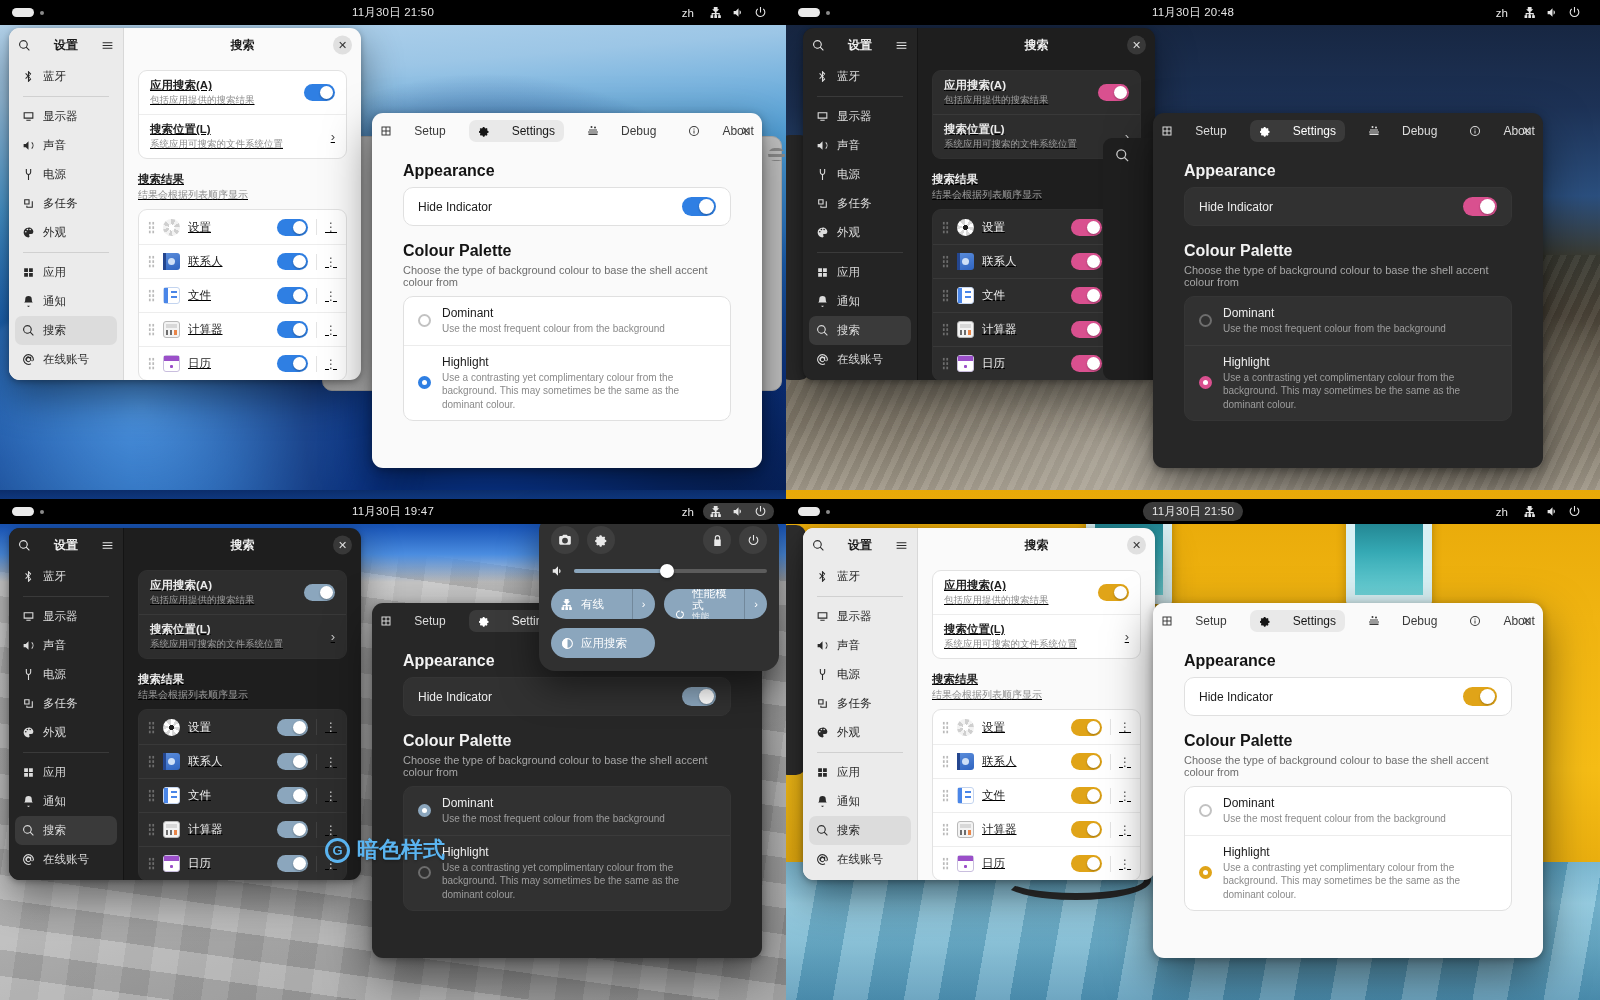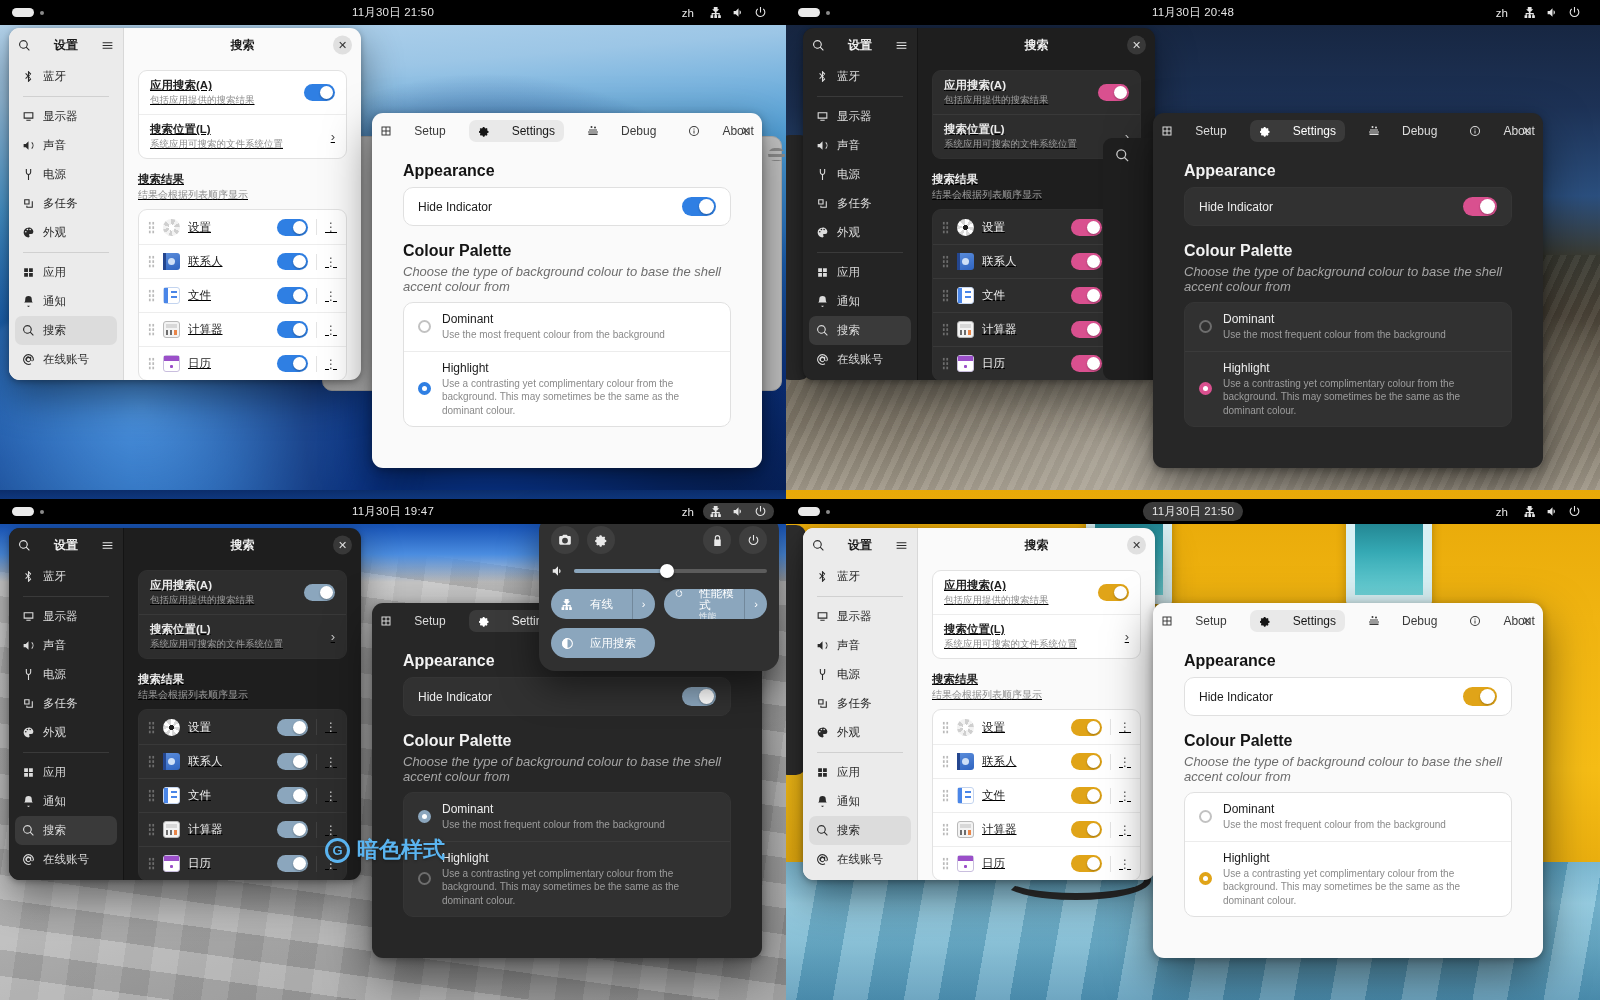--- a/index.html
+++ b/index.html
@@ -219,21 +219,21 @@
   .light .tab.act { background:#e9e9e9; color:#161616; }
   .dark  .tab.act { background:#3a3a3a; color:#ffffff; }
   .pw-close { position:absolute; right:11px; top:50%; transform:translateY(-50%);
               font-size:12px; }
   .light .pw-close { color:#4a4a4a; }
   .dark  .pw-close  { color:#cfcfcf; }
   .pw-body { padding:14px 31px 0; }
   .pw-h { font-size:16px; font-weight:700; margin-bottom:7px; }
   .light .pw-h { color:#141414; }
   .dark  .pw-h  { color:#f2f2f2; }
-  .pw-sub { font-size:13px; margin:-3px 0 8px;font-style:italic; }
+  .pw-sub { font-size:11px; margin:-3px 0 8px; }
   .light .pw-sub { color:#6d6d6d; }
   .dark  .pw-sub  { color:#a6a6a6; }
   .pcard { border-radius:10px; overflow:hidden; margin-bottom:16px; }
   .light .pcard { background:#fff; border:1px solid #e0e0e0; }
   .dark  .pcard { background:#313131; border:1px solid #353535; }
   .prow { display:flex; align-items:center; padding:9px 14px; }
   .light .prow + .prow { border-top:1px solid #ececec; }
   .dark  .prow + .prow { border-top:1px solid #3b3b3b; }
   .prow .ptxt { flex:1; }
   .prow .pt1 { font-size:12px; }
@@ -260,21 +260,21 @@
   .qs-ibtn { width:28px; height:28px; border-radius:50%; background:#3e3e3e;
              display:flex; align-items:center; justify-content:center; }
   .qs-spacer{ flex:1; }
   .qs-slider { display:flex; align-items:center; gap:9px; margin-bottom:11px; }
   .qs-track { flex:1; height:4px; border-radius:2px; background:#5c5c5c; position:relative; }
   .qs-fill { position:absolute; left:0; top:0; bottom:0; border-radius:2px; }
   .qs-knob { position:absolute; top:50%; width:14px; height:14px; margin-top:-7px;
              margin-left:-7px; border-radius:50%; background:#fff; box-shadow:0 1px 3px rgba(0,0,0,.45); }
   .qs-tiles { display:grid; grid-template-columns:1fr 1fr; gap:9px; }
   .qs-tile { display:flex; align-items:center; border-radius:15px; height:30px; overflow:hidden; }
-  .qs-tile .lbl { flex:1; display:flex; align-items:flex-start; gap:16px; padding:0 10px;
+  .qs-tile .lbl { flex:1; display:flex; align-items:flex-end; gap:7px; padding:0 10px;
                   font-size:11.5px; color:#fff; line-height:1.1; }
   .qs-tile .lbl small { display:block; font-size:8.5px; opacity:.8; }
   .qs-tile .arr { width:23px; display:flex; align-items:center; justify-content:center;
                   font-size:11px; color:#fff; border-left:1px solid rgba(0,0,0,.18); height:100%; }
   .qs-wide { grid-column:1 / span 1; }
 
   .wm { position:absolute; display:flex; align-items:center; gap:7px;
         font-size:22px; font-weight:800; color:#5ab4f0; text-shadow:0 1px 3px rgba(0,0,0,.35); }
   .wm .wmic { width:25px; height:25px; border-radius:50%; border:3px solid #5ab4f0;
               display:flex; align-items:center; justify-content:center; font-size:13px; }

